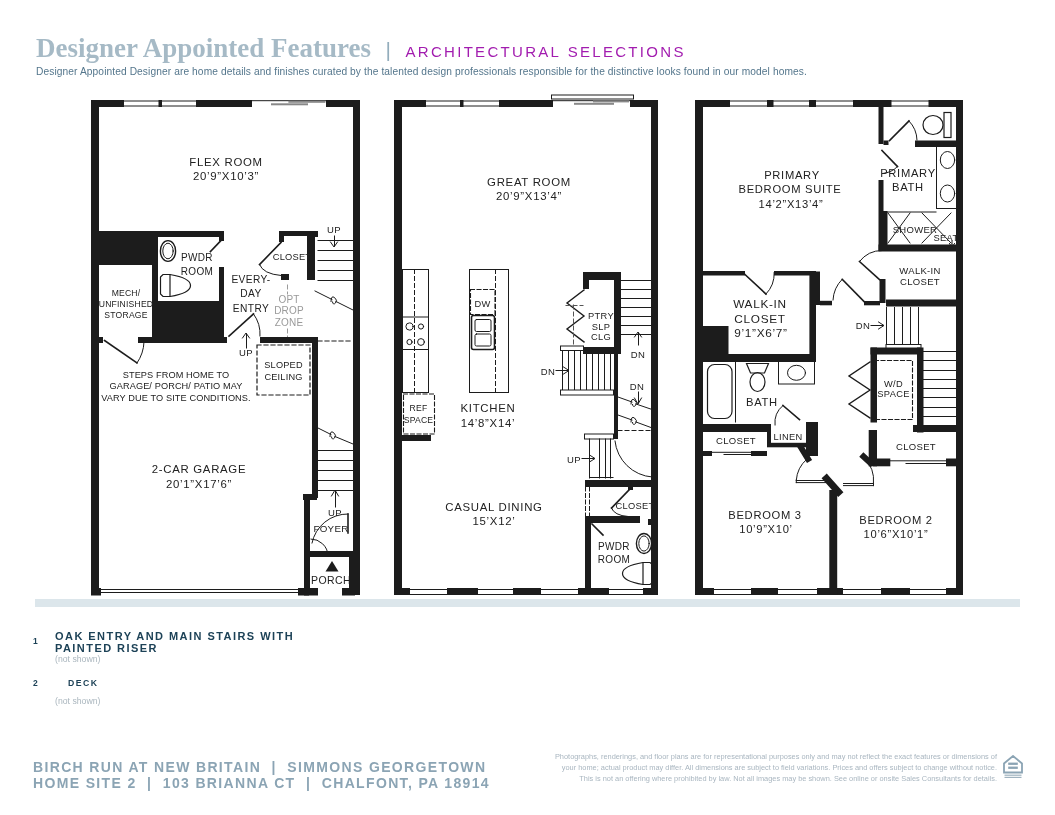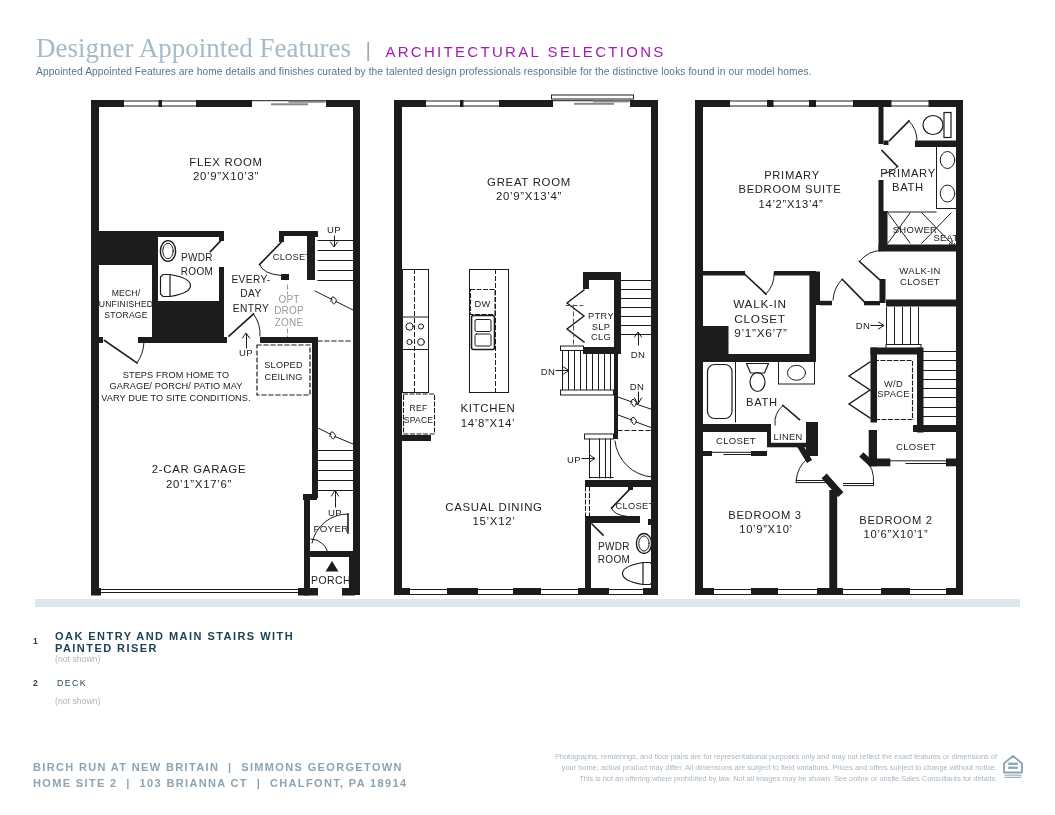--- a/index.html
+++ b/index.html
@@ -4,26 +4,26 @@
 <style>
   html,body{margin:0;padding:0;}
   body{width:1055px;height:815px;position:relative;font-family:"Liberation Sans",sans-serif;background:#ffffff;overflow:hidden;}
   .abs{position:absolute;}
   svg text{font-family:"Liberation Sans",sans-serif;}
 </style>
 </head>
 <body>
 
 <div class="abs" style="left:36px;top:33px;white-space:nowrap;">
-  <span style="font-family:'Liberation Serif',serif;font-size:27px;font-weight:normal;color:#a6bac6;">Designer Appointed Features</span>
+  <span style="font-family:'Liberation Serif',serif;font-size:27px;font-weight:bold;color:#a6bac6;">Designer Appointed Features</span>
   <span style="font-family:'Liberation Sans',sans-serif;font-size:21px;color:#93adbc;font-weight:normal;"> &nbsp;|&nbsp; </span>
   <span style="font-family:'Liberation Sans',sans-serif;font-size:15px;color:#a21caf;letter-spacing:2.3px;">ARCHITECTURAL&nbsp;SELECTIONS</span>
 </div>
 
-<div class="abs" style="left:36px;top:66px;font-size:10.2px;color:#54768c;letter-spacing:0.1px;">Appointed Appointed Features are home details and finishes curated by the talented design professionals responsible for the distinctive looks found in our model homes.</div>
+<div class="abs" style="left:36px;top:66px;font-size:10.2px;color:#54768c;letter-spacing:0.1px;">Designer Appointed Designer are home details and finishes curated by the talented design professionals responsible for the distinctive looks found in our model homes.</div>
 
 <svg class="abs" style="left:0;top:0;" width="1055" height="815" viewBox="0 0 1055 815">
 
 <g id="plan1" stroke-linecap="square" fill="#222222">
 
 <rect x="91" y="100" width="8" height="495" fill="#1c1c1c"></rect>
 
 <rect x="91" y="100" width="269" height="7" fill="#1c1c1c"></rect>
 
 <rect x="353" y="100" width="7" height="495" fill="#1c1c1c"></rect>
@@ -759,25 +759,25 @@
 <div class="abs" style="left:35px;top:599px;width:985px;height:8px;background:#dce6eb;"></div>
 
 <div class="abs" style="left:33px;top:636px;font-size:8.5px;font-weight:bold;color:#1d4257;">1</div>
 
 <div class="abs" style="left:55px;top:630px;font-size:11px;font-weight:bold;color:#1d4257;letter-spacing:1.45px;line-height:12px;">OAK ENTRY AND MAIN STAIRS WITH<br>PAINTED RISER</div>
 
 <div class="abs" style="left:55px;top:654px;font-size:8.7px;color:#aab6be;">(not shown)</div>
 
 <div class="abs" style="left:33px;top:678px;font-size:8.5px;font-weight:bold;color:#1d4257;">2</div>
 
-<div class="abs" style="left:57px;top:678px;font-size:8.7px;font-weight:normal;color:#1d4257;letter-spacing:1.45px;">DECK</div>
+<div class="abs" style="left:68px;top:678px;font-size:8.7px;font-weight:bold;color:#1d4257;letter-spacing:1.45px;">DECK</div>
 
 <div class="abs" style="left:55px;top:696px;font-size:8.7px;color:#aab6be;">(not shown)</div>
 
-<div class="abs" style="left:33px;top:759px;font-size:11px;font-weight:bold;color:#8ba4b4;letter-spacing:1.35px;line-height:16px;">BIRCH RUN AT NEW BRITAIN&nbsp;&nbsp;|&nbsp;&nbsp;SIMMONS GEORGETOWN<br>HOME SITE 2&nbsp;&nbsp;|&nbsp;&nbsp;103 BRIANNA CT&nbsp;&nbsp;|&nbsp;&nbsp;CHALFONT, PA 18914</div>
+<div class="abs" style="left:33px;top:759px;font-size:14px;font-weight:bold;color:#8ba4b4;letter-spacing:1.35px;line-height:16px;">BIRCH RUN AT NEW BRITAIN&nbsp;&nbsp;|&nbsp;&nbsp;SIMMONS GEORGETOWN<br>HOME SITE 2&nbsp;&nbsp;|&nbsp;&nbsp;103 BRIANNA CT&nbsp;&nbsp;|&nbsp;&nbsp;CHALFONT, PA 18914</div>
 
 <div class="abs" style="left:530px;top:752px;width:467px;font-size:7.4px;color:#a9b6c0;text-align:right;line-height:10.8px;white-space:nowrap;">Photographs, renderings, and floor plans are for representational purposes only and may not reflect the exact features or dimensions of<br>your home; actual product may differ. All dimensions are subject to field variations. Prices and offers subject to change without notice.<br>This is not an offering where prohibited by law. Not all images may be shown. See online or onsite Sales Consultants for details.</div>
 
 <svg class="abs" style="left:1003px;top:755px;" width="20" height="31" viewBox="0 0 20 31">
   <path d="M10 1 L19 8.5 L19 17.5 L1 17.5 L1 8.5 Z" fill="none" stroke="#8ba4b4" stroke-width="1.8"></path>
   <rect x="5.2" y="7.6" width="9.6" height="2.3" fill="#8ba4b4"></rect>
   <rect x="5.2" y="11.6" width="9.6" height="2.3" fill="#8ba4b4"></rect>
   <rect x="1.5" y="19.6" width="17" height="1.2" fill="#9fb2bf"></rect>
   <rect x="1.5" y="21.8" width="17" height="1.2" fill="#9fb2bf"></rect>
 </svg>

